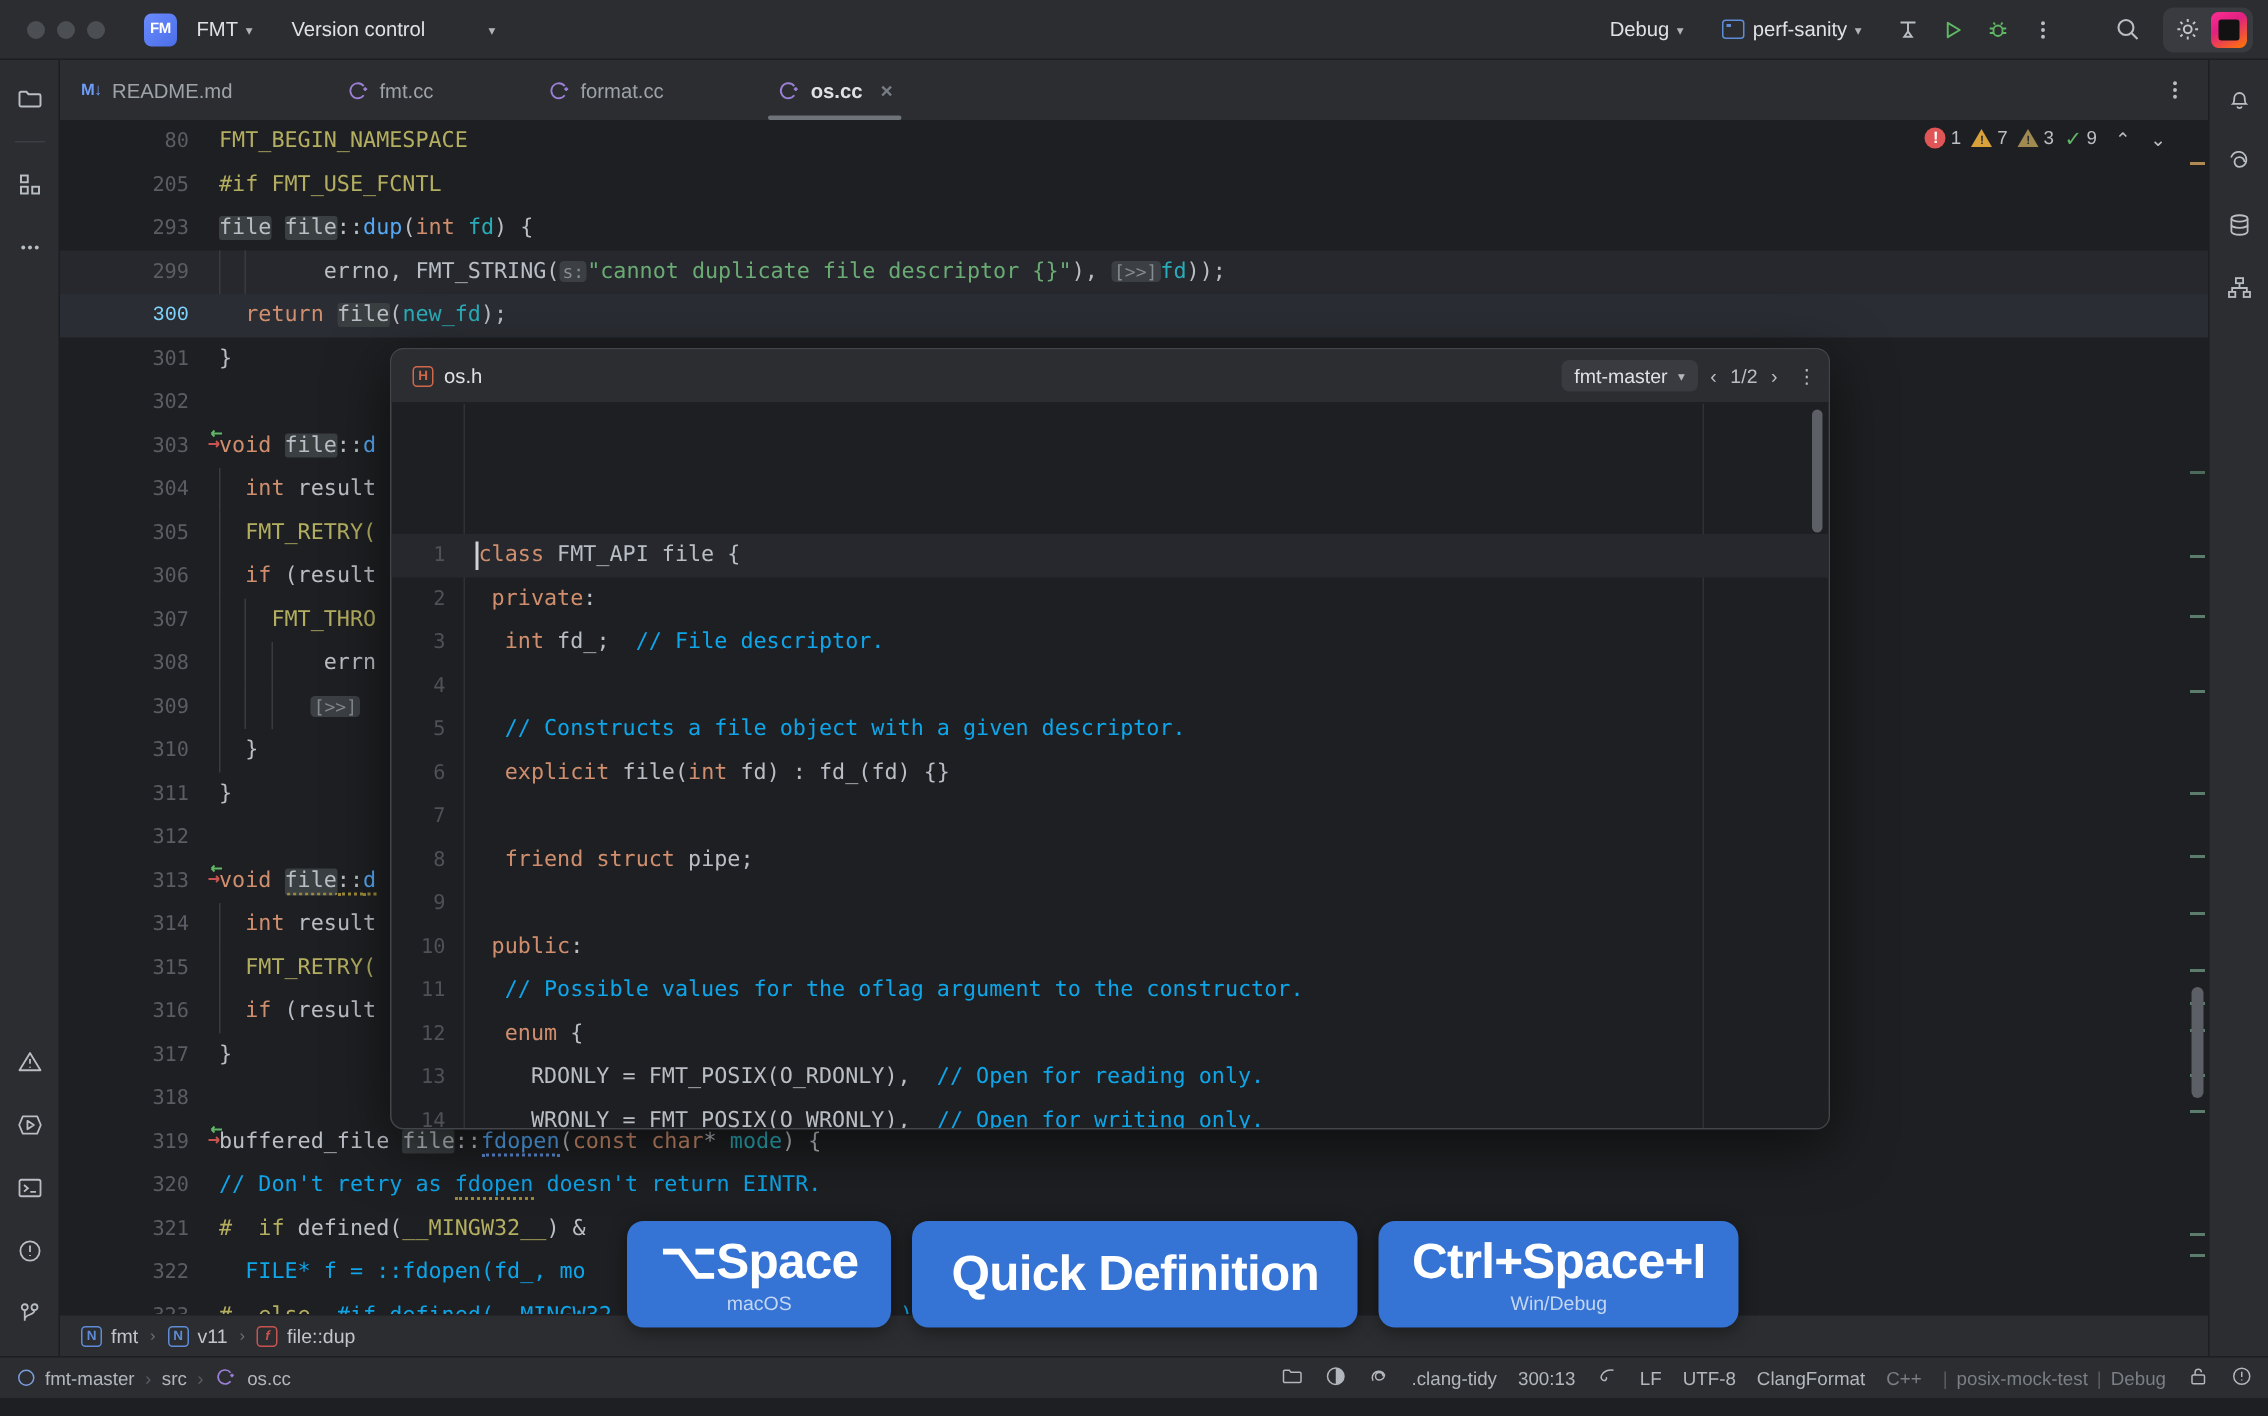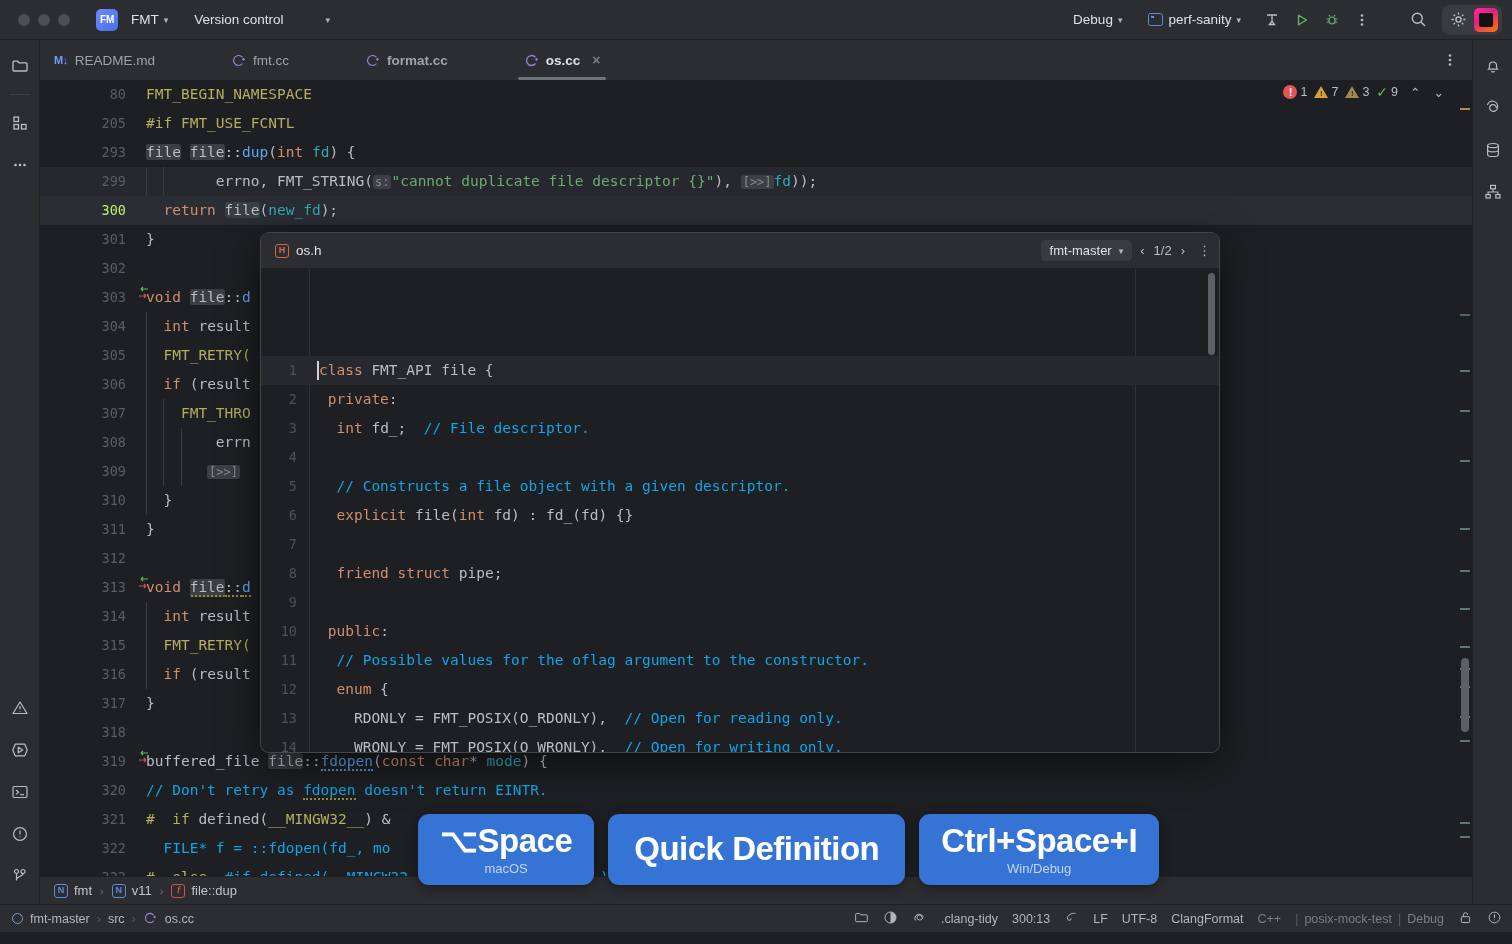--- a/index.html
+++ b/index.html
@@ -122,21 +122,21 @@
     white-space: pre;
   }
   .cl { position: relative; height: 29px; display: flex; }
   .cl.hl { background: #26282e; }
   .cl.cur { background: #2a2d33; }
   .gutter {
     width: 96px; flex: 0 0 96px; text-align: right;
     color: #5a5d63; padding-right: 10px; font-size: 13.5px;
     position: relative;
   }
-  .cl.cur .gutter { color: #bef264; }
+  .cl.cur .gutter { color: #7dd3fc; font-family: Liberation Mono, monospace; }
   .gmark { position: absolute; right: -14px; top: 0; font-size: 11px; }
   .ctext { padding-left: 10px; color: #bcbec4; }
 
   .k  { color: #cf8e6d; }   
   .ty { color: #b9bdc4; }
   .fn { color: #56a8f5; }
   .st { color: #6aab73; }   
   .cm { color: #0ea5e9; }   
   .mc { color: #b3ae60; }
   .num{ color: #2aacb8; }
@@ -443,21 +443,21 @@
     </div>
     <div class="tab" style="margin-left:48px;text-align:center;">
       <span class="cpp-ico">
         <svg width="15" height="15" viewBox="0 0 15 15" fill="none" stroke="#9b7fd4" stroke-width="1.2">
           <path d="M11.5 4.4A5 5 0 107.5 12.5a5 5 0 004-2"></path>
             <path d="M11.2 6.4h2.6M12.5 5.1v2.6"></path>
         </svg>
       </span>
       <span>fmt.cc</span>
     </div>
-    <div class="tab" style="margin-left:48px;font-weight:bold;">
+    <div class="tab" style="margin-left:48px;">
       <span class="cpp-ico">
         <svg width="15" height="15" viewBox="0 0 15 15" fill="none" stroke="#9b7fd4" stroke-width="1.2">
           <path d="M11.5 4.4A5 5 0 107.5 12.5a5 5 0 004-2"></path>
             <path d="M11.2 6.4h2.6M12.5 5.1v2.6"></path>
         </svg>
       </span>
       <span>format.cc</span>
     </div>
     <div class="tab active" style="margin-left:48px;">
       <span class="cpp-ico">

